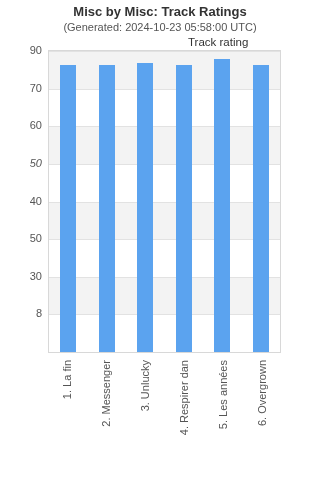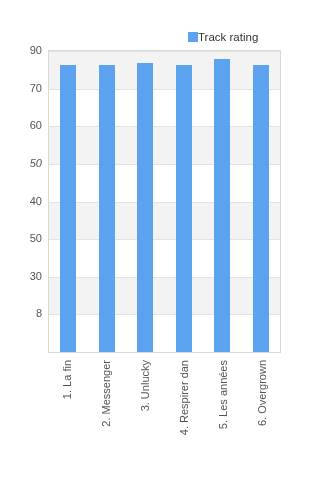--- a/index.html
+++ b/index.html
@@ -46,21 +46,23 @@
   }
 
   
   .legend {
     position: absolute;
     left: 188px;
     top: 30px;
     height: 14px;
     display: flex;
     align-items: center;
+    gap: 6px;
     background: transparent;
+    flex-direction: column;
   }
   .legend-swatch {
     width: 10px;
     height: 10px;
     background: #5ba3ef;
     display: block;
   }
   .legend-label {
     font-size: 11.5px;
     color: #333333;
@@ -151,20 +153,22 @@
     font-size: 11px;
     color: #555555;
     white-space: nowrap;
   }
 </style>
 </head>
 <body>
 
 <div id="chart-root">
 
+  <div class="chart-title">Misc by Misc: Track Ratings</div>
+  <div class="chart-subtitle">(Generated: 2024-10-23 05:58:00 UTC)</div>
 
   <div class="legend">
     <span class="legend-swatch"></span>
     <span class="legend-label">Track rating</span>
   </div>
 
   <div class="y-axis">
       <div class="y-tick-label" style="top: 263.375px;">8</div>
       <div class="y-tick-label" style="top: 225.75px;">30</div>
       <div class="y-tick-label" style="top: 188.125px;">50</div>

